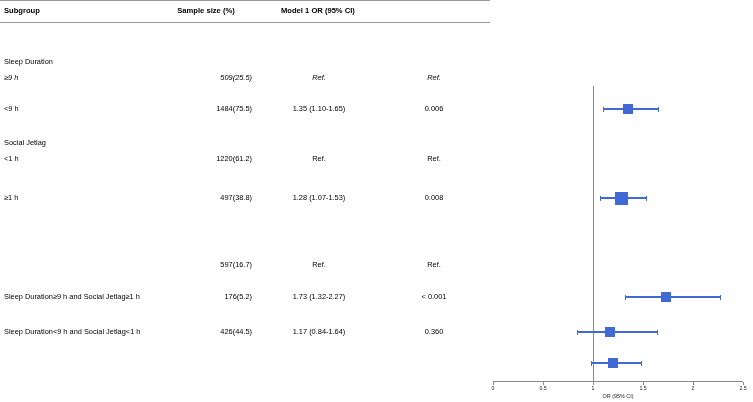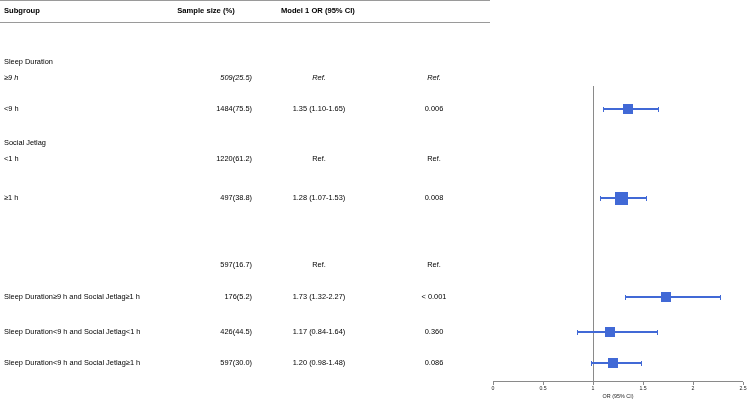--- a/index.html
+++ b/index.html
@@ -212,26 +212,20 @@
       <span class="c-p">&lt; 0.001</span>
     </div>
 
     <div class="row" style="top:324px;">
       <span class="c-sub">Sleep Duration&lt;9 h and Social Jetlag&lt;1 h</span>
       <span class="c-n">426(44.5)</span>
       <span class="c-or">1.17 (0.84-1.64)</span>
       <span class="c-p">0.360</span>
     </div>
 
-    <div class="row" style="top:355px;">
-      <span class="c-sub">Sleep Duration&lt;9 h and Social Jetlag≥1 h</span>
-      <span class="c-n">597(30.0)</span>
-      <span class="c-or">1.20 (0.98-1.48)</span>
-      <span class="c-p">0.086</span>
-    </div>
   </div>
 
   <div class="plot-area">
     <div id="plot-layer">
         <div class="axis-vline" style="left: 103px; top: 86px; height: 295px;"></div>
         <div class="axis-hline" style="left: 3px; top: 381px; width: 250px;"></div>
         <div class="tick" style="left: 3px; top: 382px;"></div>
         <div class="tick-label" style="left: 3px; top: 385px;">0</div>
         <div class="tick" style="left: 53px; top: 382px;"></div>
         <div class="tick-label" style="left: 53px; top: 385px;">0.5</div>

